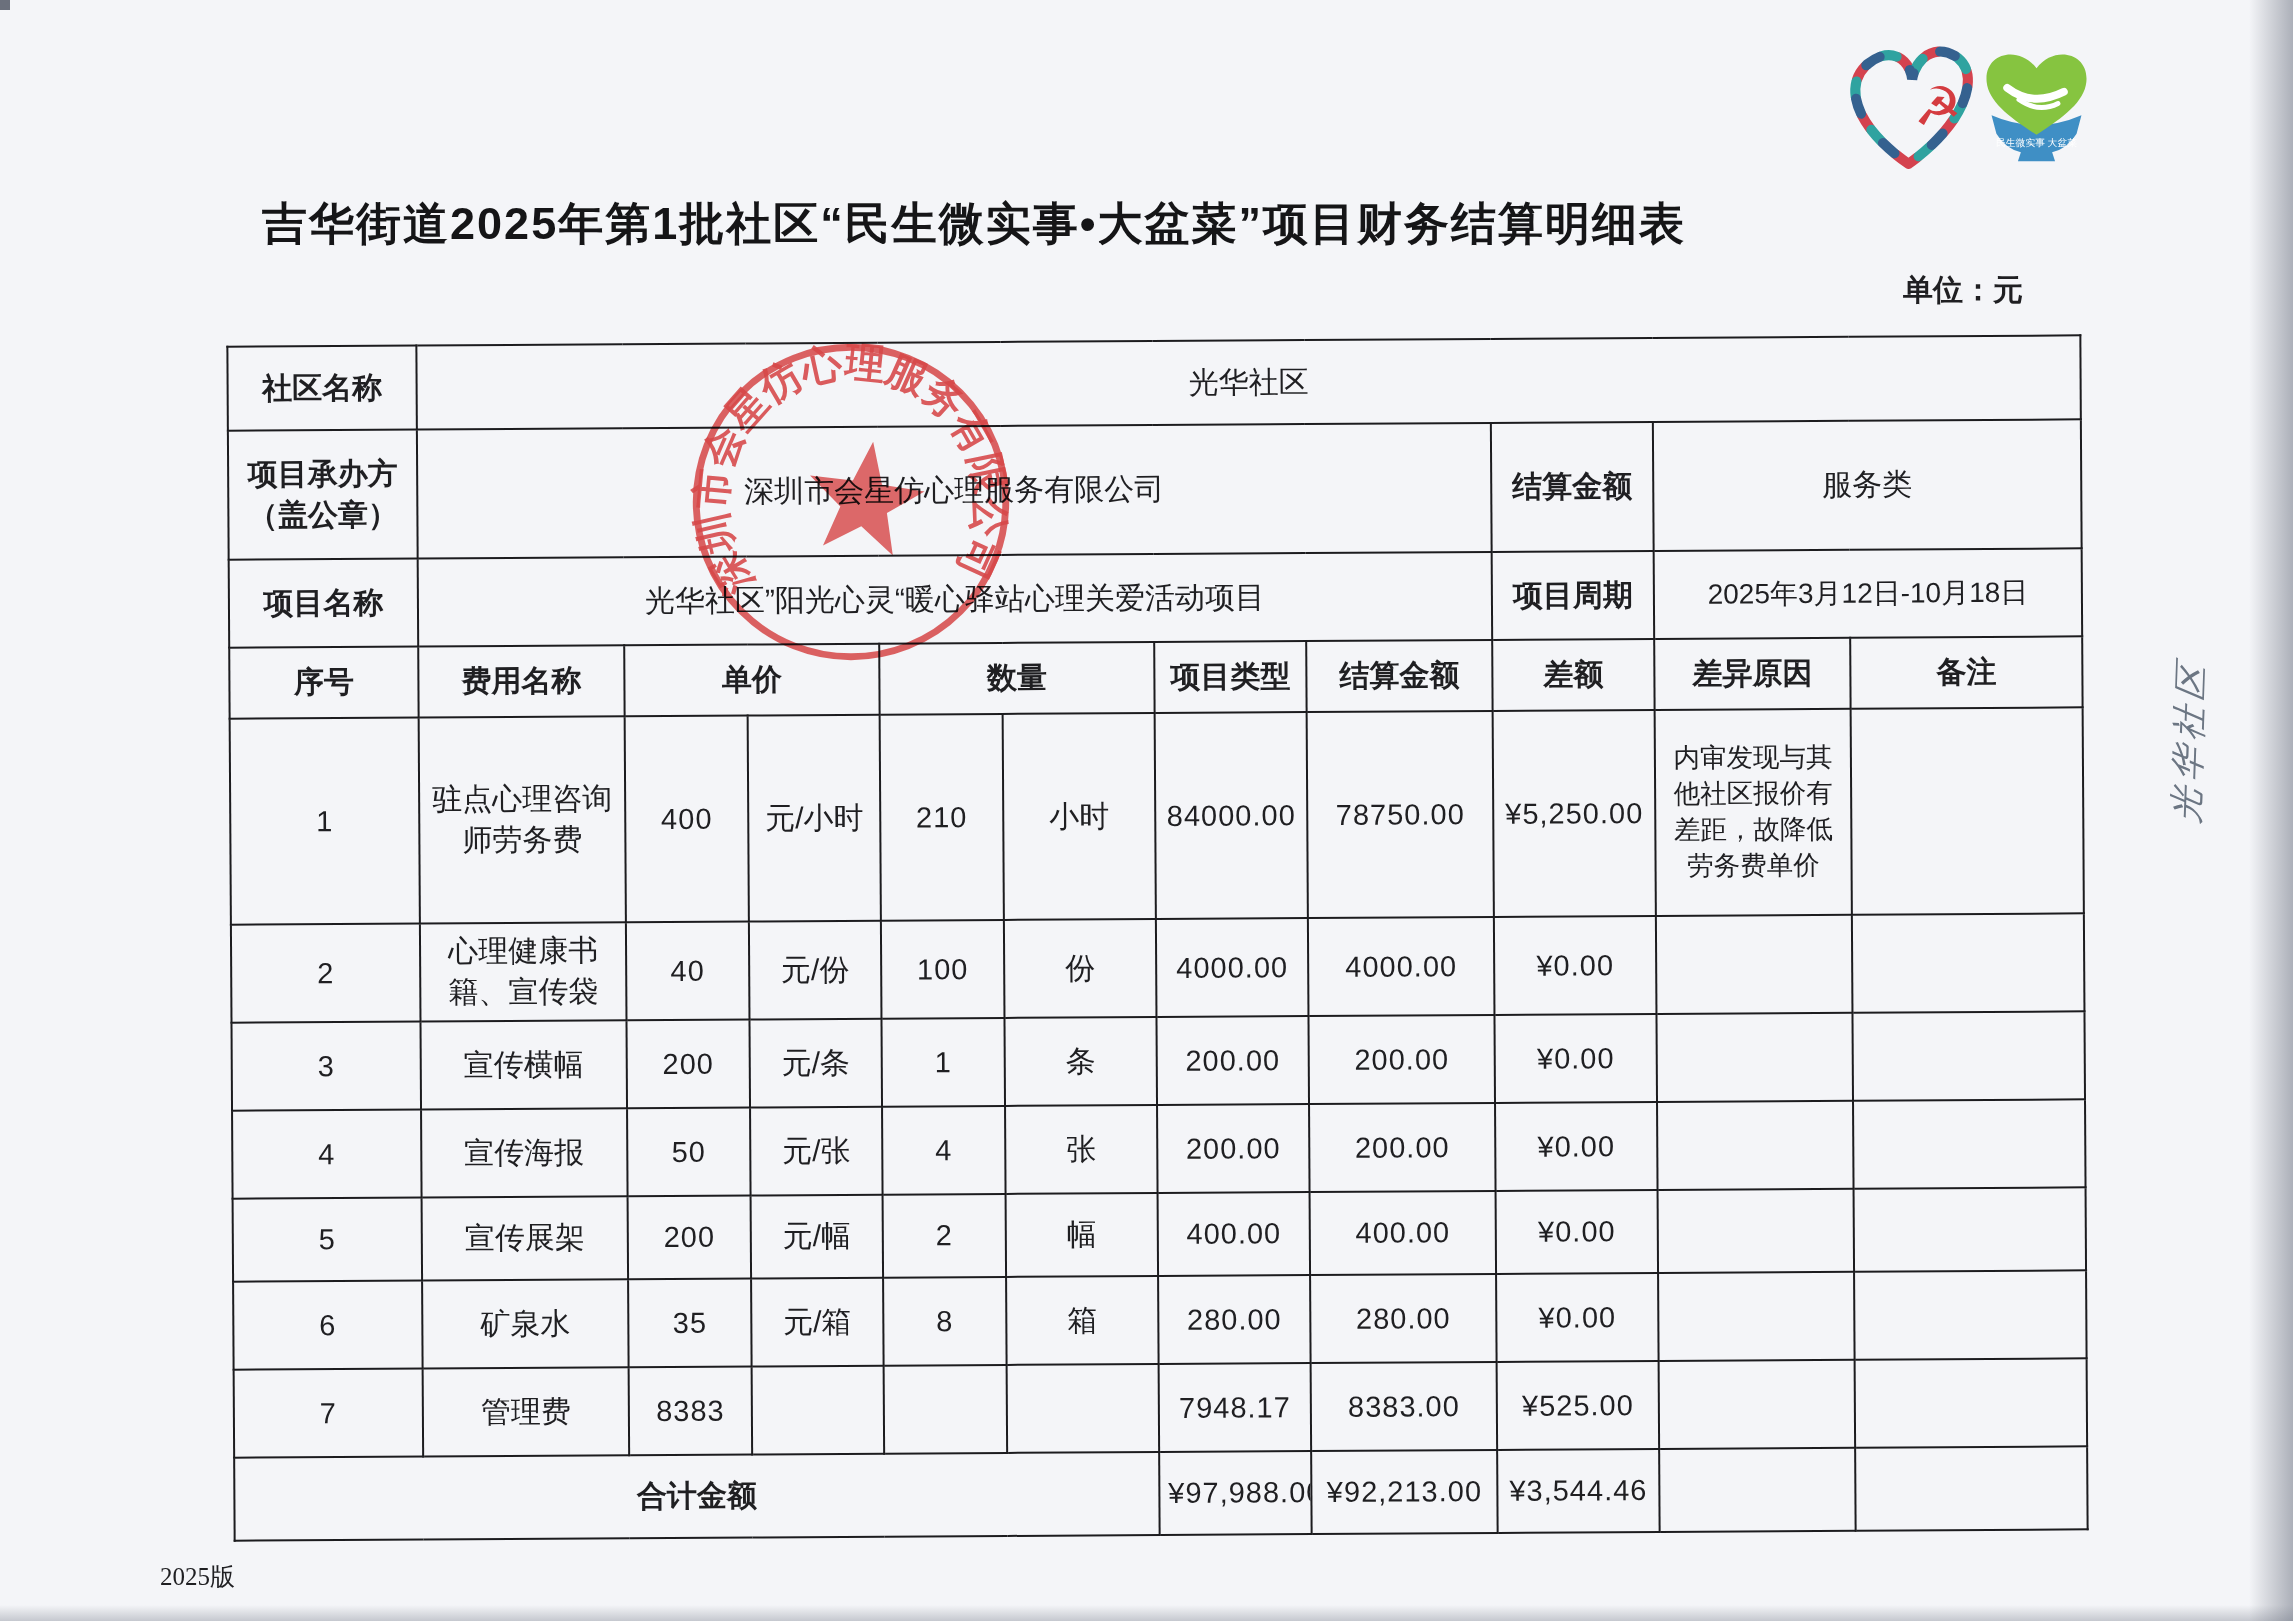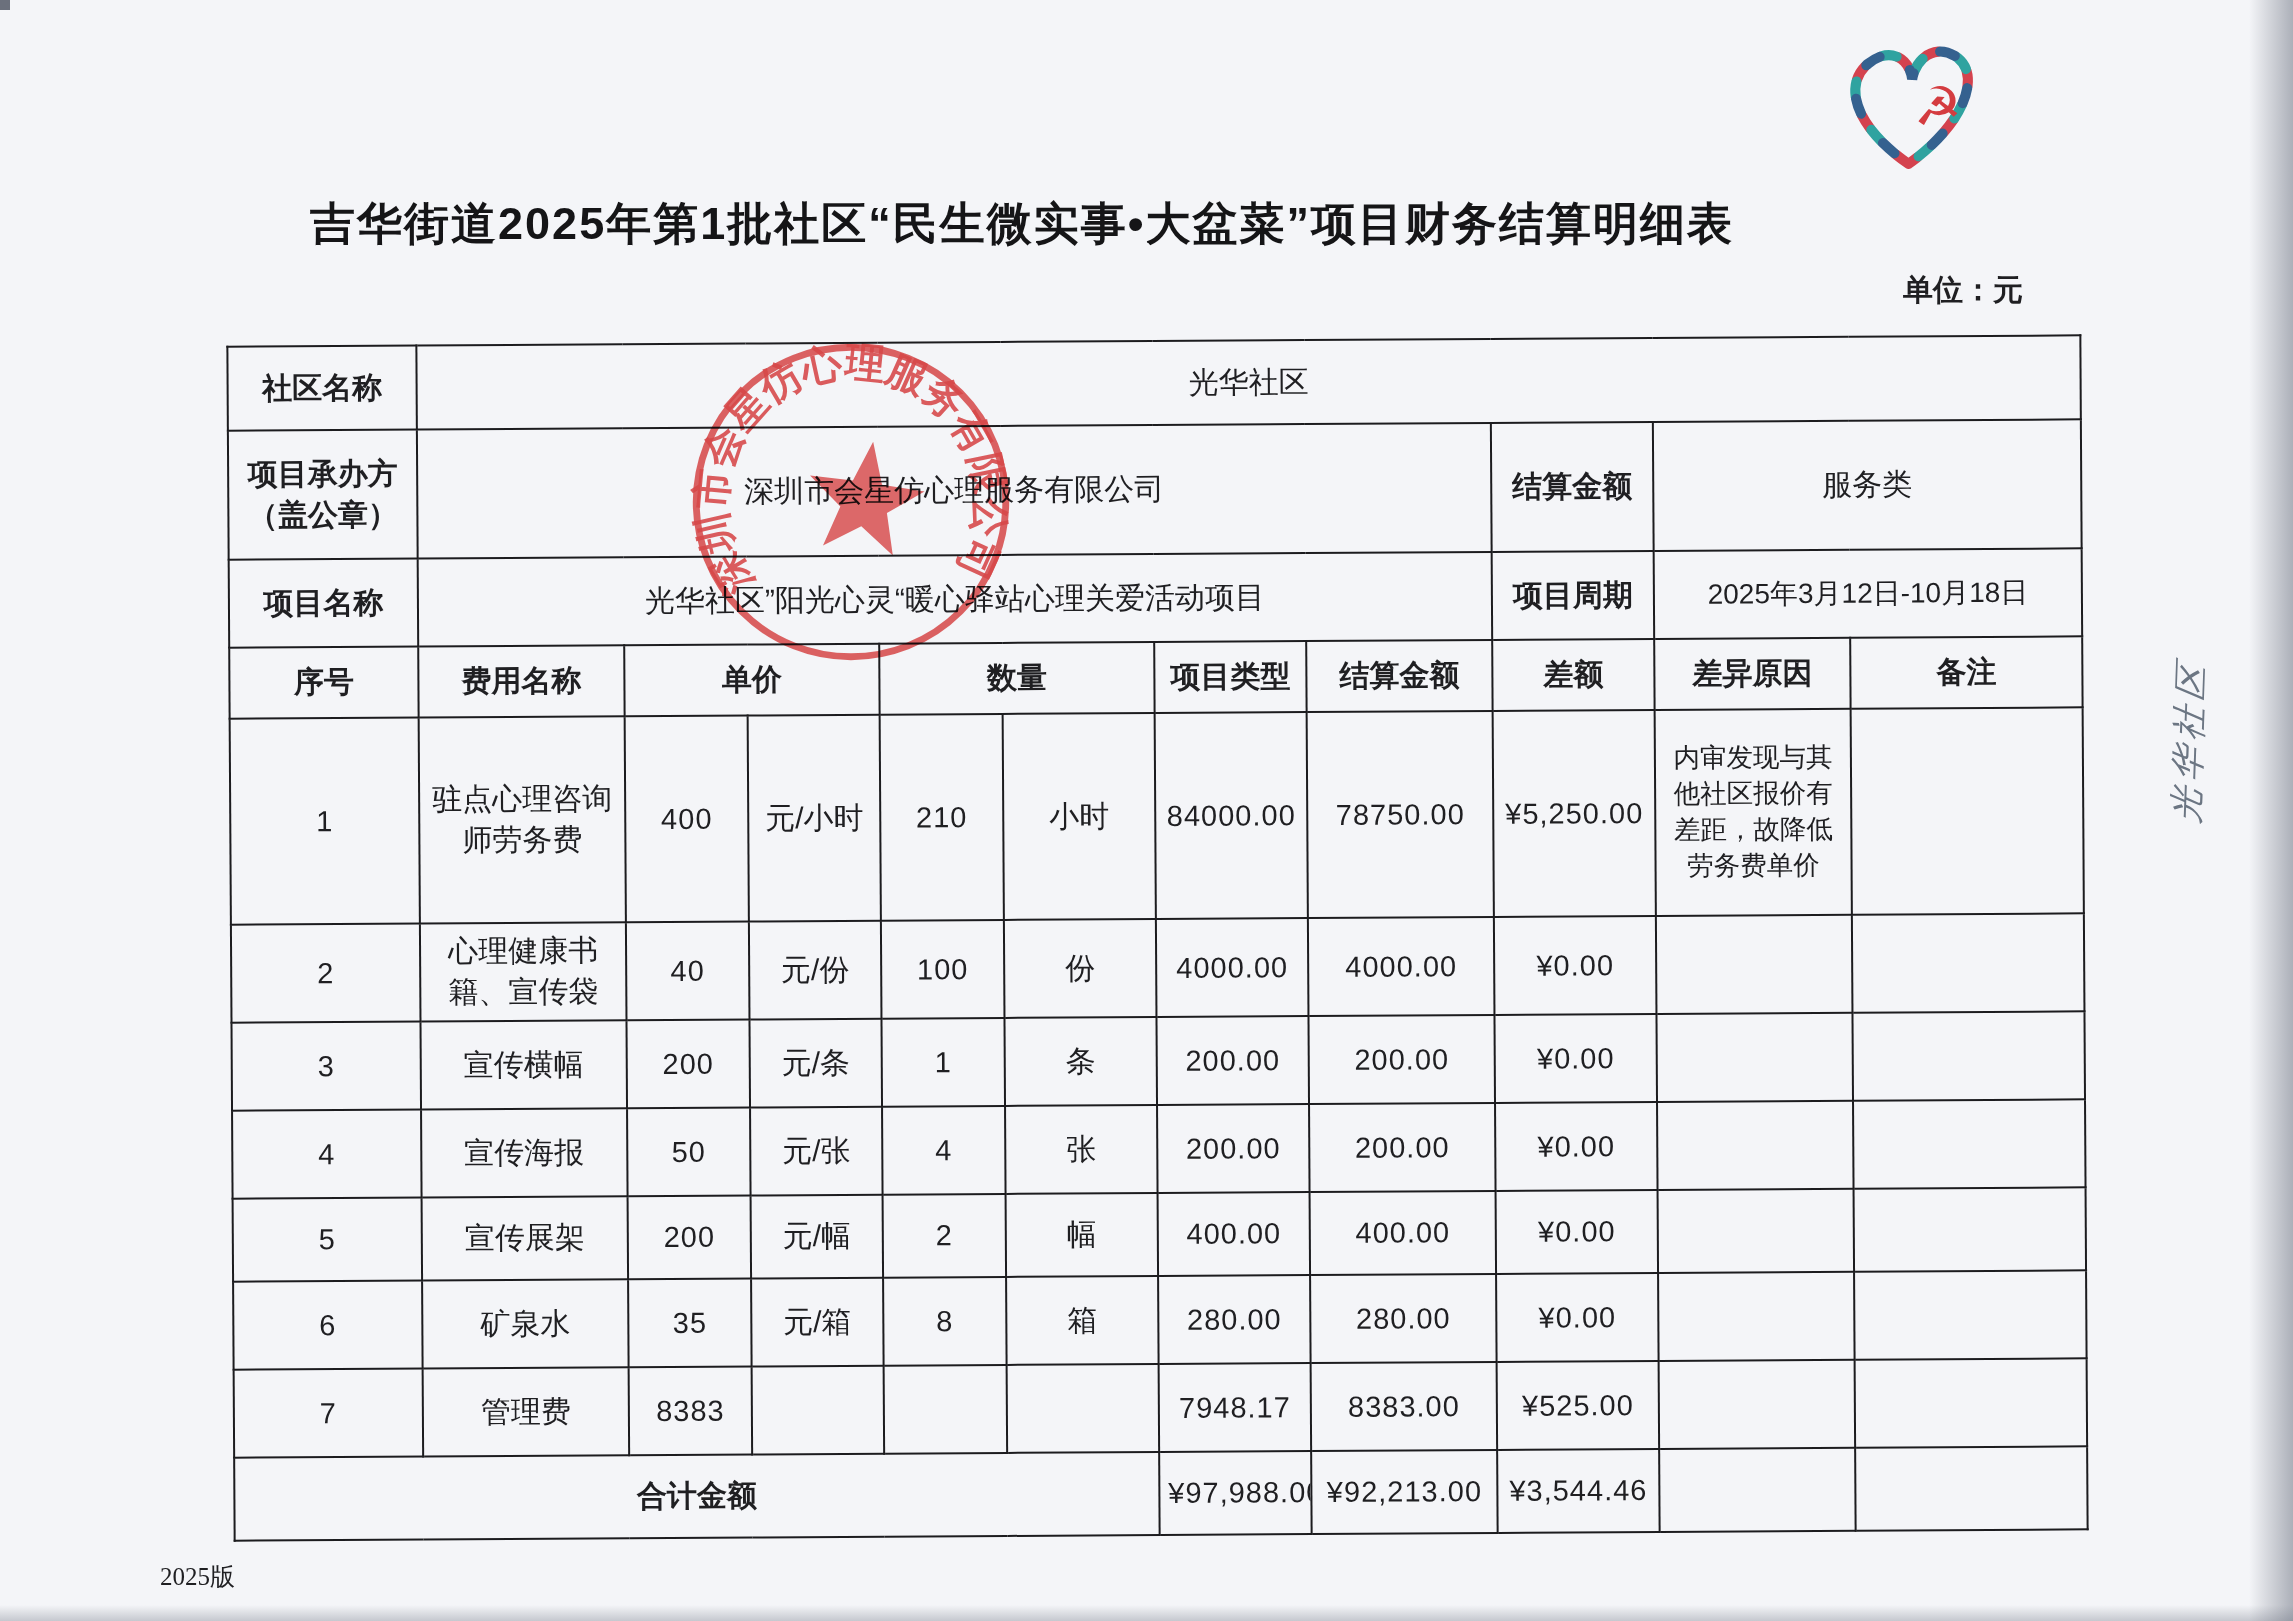--- a/index.html
+++ b/index.html
@@ -13,21 +13,21 @@
   }
   
   .edge-right{position:absolute;right:0;top:0;width:45px;height:100%;
     background:linear-gradient(to right, rgba(120,126,138,0), rgba(110,116,130,.55));}
   .edge-bottom{position:absolute;left:0;bottom:0;width:100%;height:15.7px;
     background:linear-gradient(to bottom, rgba(120,126,138,0), rgba(110,116,130,.35));}
   .corner-mark{position:absolute;left:0;top:0;width:9.8px;height:9.8px;background:#6b707c;}
 
   .doc-title{
     position:absolute;left:0;top:194px;width:1948px;
-    text-align:center;font-size:45px;font-weight:900;letter-spacing:2px;color:#151517;margin-left:48px;
+    text-align:center;font-size:45px;font-weight:900;letter-spacing:2px;color:#151517;
   }
   .unit-label{position:absolute;top:270px;right:271px;font-size:30px;font-weight:600;}
 
   table.sheet{
     position:absolute;left:230px;top:340px;width:1852px;height:1196px;
     border-collapse:collapse;table-layout:fixed;
     transform:rotate(-0.35deg);
     font-size:30px;
   }
   table.sheet td{
@@ -66,20 +66,29 @@
     <svg width="147" height="165" viewBox="0 0 160 170">
       <g fill="none" stroke-width="11" stroke-linecap="round">
         <path d="M 80 142 C 22 102, 8 56, 36 33 C 62 12, 82 30, 84 50 C 88 25, 112 10, 134 27 C 158 46, 142 98, 80 142" stroke="#d4424e" stroke-dasharray="17 40" stroke-dashoffset="0"></path>
         <path d="M 80 142 C 22 102, 8 56, 36 33 C 62 12, 82 30, 84 50 C 88 25, 112 10, 134 27 C 158 46, 142 98, 80 142" stroke="#2fa3a0" stroke-dasharray="17 40" stroke-dashoffset="19"></path>
         <path d="M 80 142 C 22 102, 8 56, 36 33 C 62 12, 82 30, 84 50 C 88 25, 112 10, 134 27 C 158 46, 142 98, 80 142" stroke="#35618f" stroke-dasharray="17 40" stroke-dashoffset="38"></path>
       </g>
       <text x="86" y="100" font-size="58" fill="#d43c40" font-family="DejaVu Sans, sans-serif">☭</text>
     </svg>
   </div>
 
+  <div class="logo-mwss">
+    <svg width="129" height="133" viewBox="0 0 132 136">
+      <path d="M 20 80 Q 66 100 112 80 L 107 99 Q 98 114 82 118 L 85 127 L 47 127 L 50 118 Q 34 114 25 99 Z" fill="#3f8fc5"></path>
+      <path d="M 66 32 C 48 8, 12 16, 15 46 C 17 66, 38 82, 66 100 C 94 82, 115 66, 117 46 C 120 16, 84 8, 66 32 Z" fill="#86c440"></path>
+      <path d="M 36 52 Q 62 72 94 56" stroke="#ffffff" stroke-width="8" fill="none" stroke-linecap="round"></path>
+      <path d="M 48 64 Q 68 78 88 68" stroke="#ffffff" stroke-width="5" fill="none" stroke-linecap="round"></path>
+      <text x="66" y="112" font-size="10" fill="#ffffff" text-anchor="middle">民生微实事 大盆菜</text>
+    </svg>
+  </div>
 
   <div class="doc-title">吉华街道2025年第1批社区“民生微实事•大盆菜”项目财务结算明细表</div>
   <div class="unit-label">单位：元</div>
 
   <table class="sheet">
     <colgroup>
       <col style="width:189px">
         <col style="width:206px">
         <col style="width:123px">
         <col style="width:132px">

